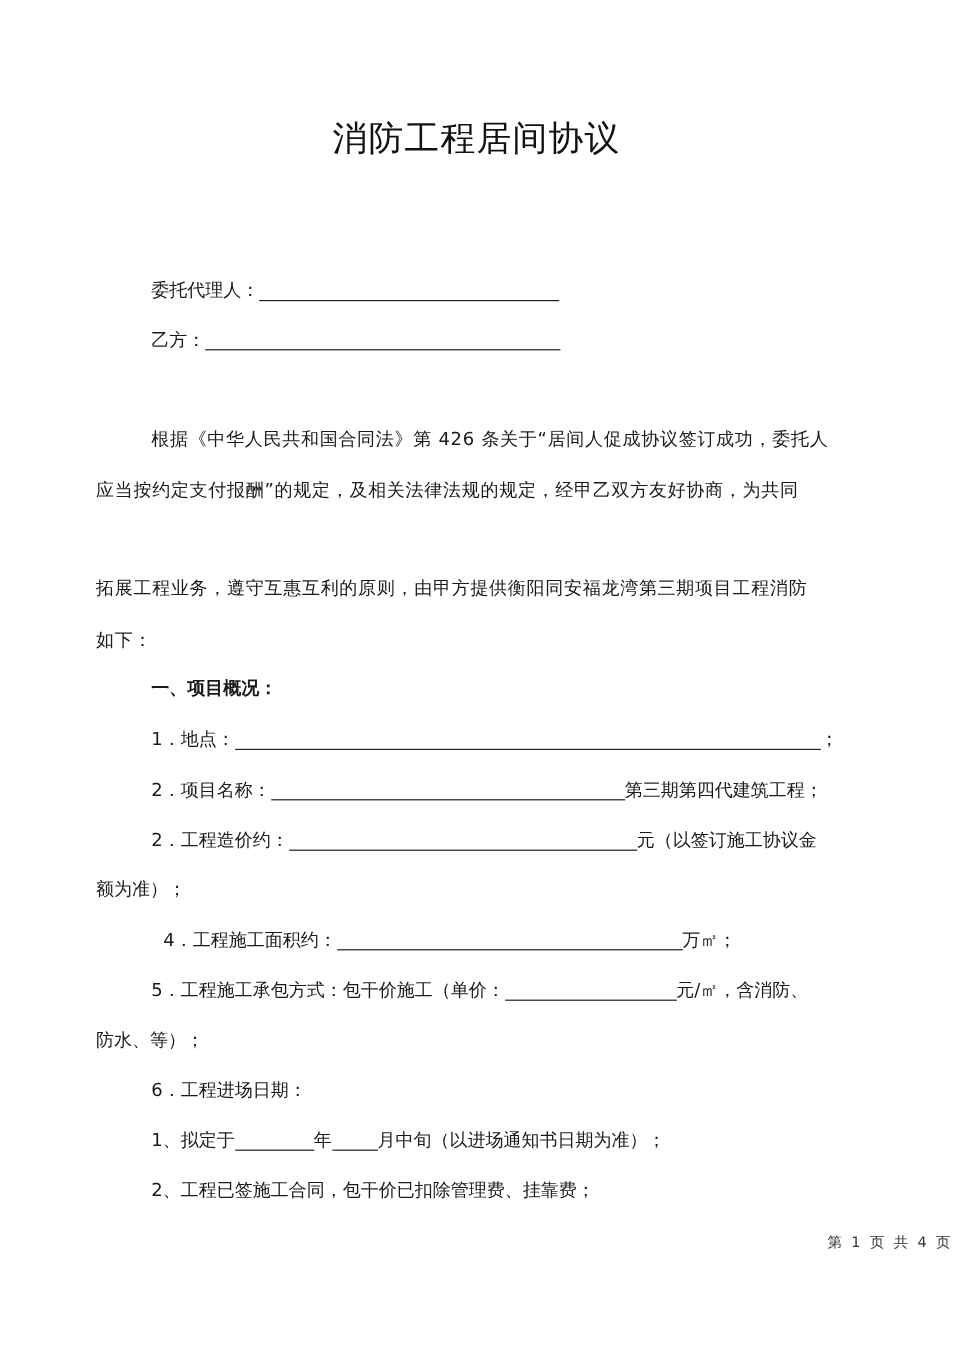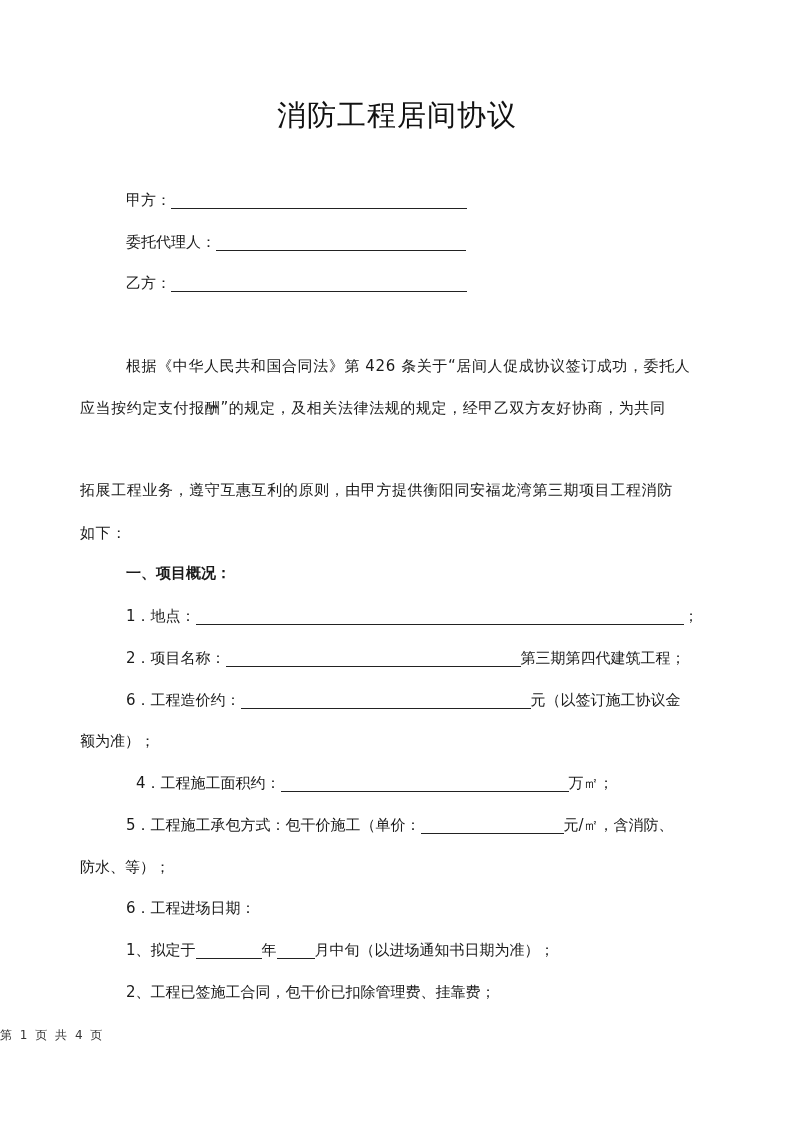--- a/index.html
+++ b/index.html
@@ -19,34 +19,31 @@
     position: absolute; font-size: 15px; line-height: 20px; white-space: nowrap;
     color: #1a1a1a;
   }
   .uline {
     display: inline-block; border-bottom: 1.3px solid #222; height: 16px;
     vertical-align: -4px;
   }
   .bold { font-weight: bold; }
   .para-line { letter-spacing: 0.6px; }
   .footer {
-    position: absolute; top: 1027px; left: 0; width: 794px; text-align: left;
+    position: absolute; top: 1027px; left: 0; width: 794px; text-align: right;
     font-size: 12px; color: #333; letter-spacing: 2px;
   }
 </style>
 </head>
 <body>
 
 <div class="page">
 
   <div class="title">消防工程居间协议</div>
 
-  <div class="line" style="left:126px; top:190px;">
-    <span>甲方：</span><span class="uline" style="width:296px;"></span>
-  </div>
   <div class="line" style="left:126px; top:232px;">
     <span>委托代理人：</span><span class="uline" style="width:250px;"></span>
   </div>
   <div class="line" style="left:126px; top:273px;">
     <span>乙方：</span><span class="uline" style="width:296px;"></span>
   </div>
 
   <div class="line para-line" style="left:126px; top:356px;">根据《中华人民共和国合同法》第 426 条关于“居间人促成协议签订成功，委托人</div>
   <div class="line para-line" style="left:80px; top:398px;">应当按约定支付报酬”的规定，及相关法律法规的规定，经甲乙双方友好协商，为共同</div>
   <div class="line para-line" style="left:80px; top:440px;margin-top:40px;">拓展工程业务，遵守互惠互利的原则，由甲方提供衡阳同安福龙湾第三期项目工程消防</div>
@@ -56,21 +53,21 @@
 
   <div class="line" style="left:126px; top:606px;">
     <span>1．地点：</span><span class="uline" style="width:488px;"></span><span>；</span>
   </div>
 
   <div class="line" style="left:126px; top:648px;">
     <span>2．项目名称：</span><span class="uline" style="width:295px;"></span><span>第三期第四代建筑工程；</span>
   </div>
 
   <div class="line" style="left:126px; top:690px;">
-    <span>6．工程造价约：</span><span class="uline" style="width:290px;"></span><span>元（以签订施工协议金</span>
+    <span>2．工程造价约：</span><span class="uline" style="width:290px;"></span><span>元（以签订施工协议金</span>
   </div>
   <div class="line" style="left:80px; top:731px;">额为准）；</div>
 
   <div class="line" style="left:136px; top:773px;">
     <span>4．工程施工面积约：</span><span class="uline" style="width:288px;"></span><span>万㎡；</span>
   </div>
 
   <div class="line" style="left:126px; top:815px;">
     <span>5．工程施工承包方式：包干价施工（单价：</span><span class="uline" style="width:143px;"></span><span>元/㎡，含消防、</span>
   </div>

